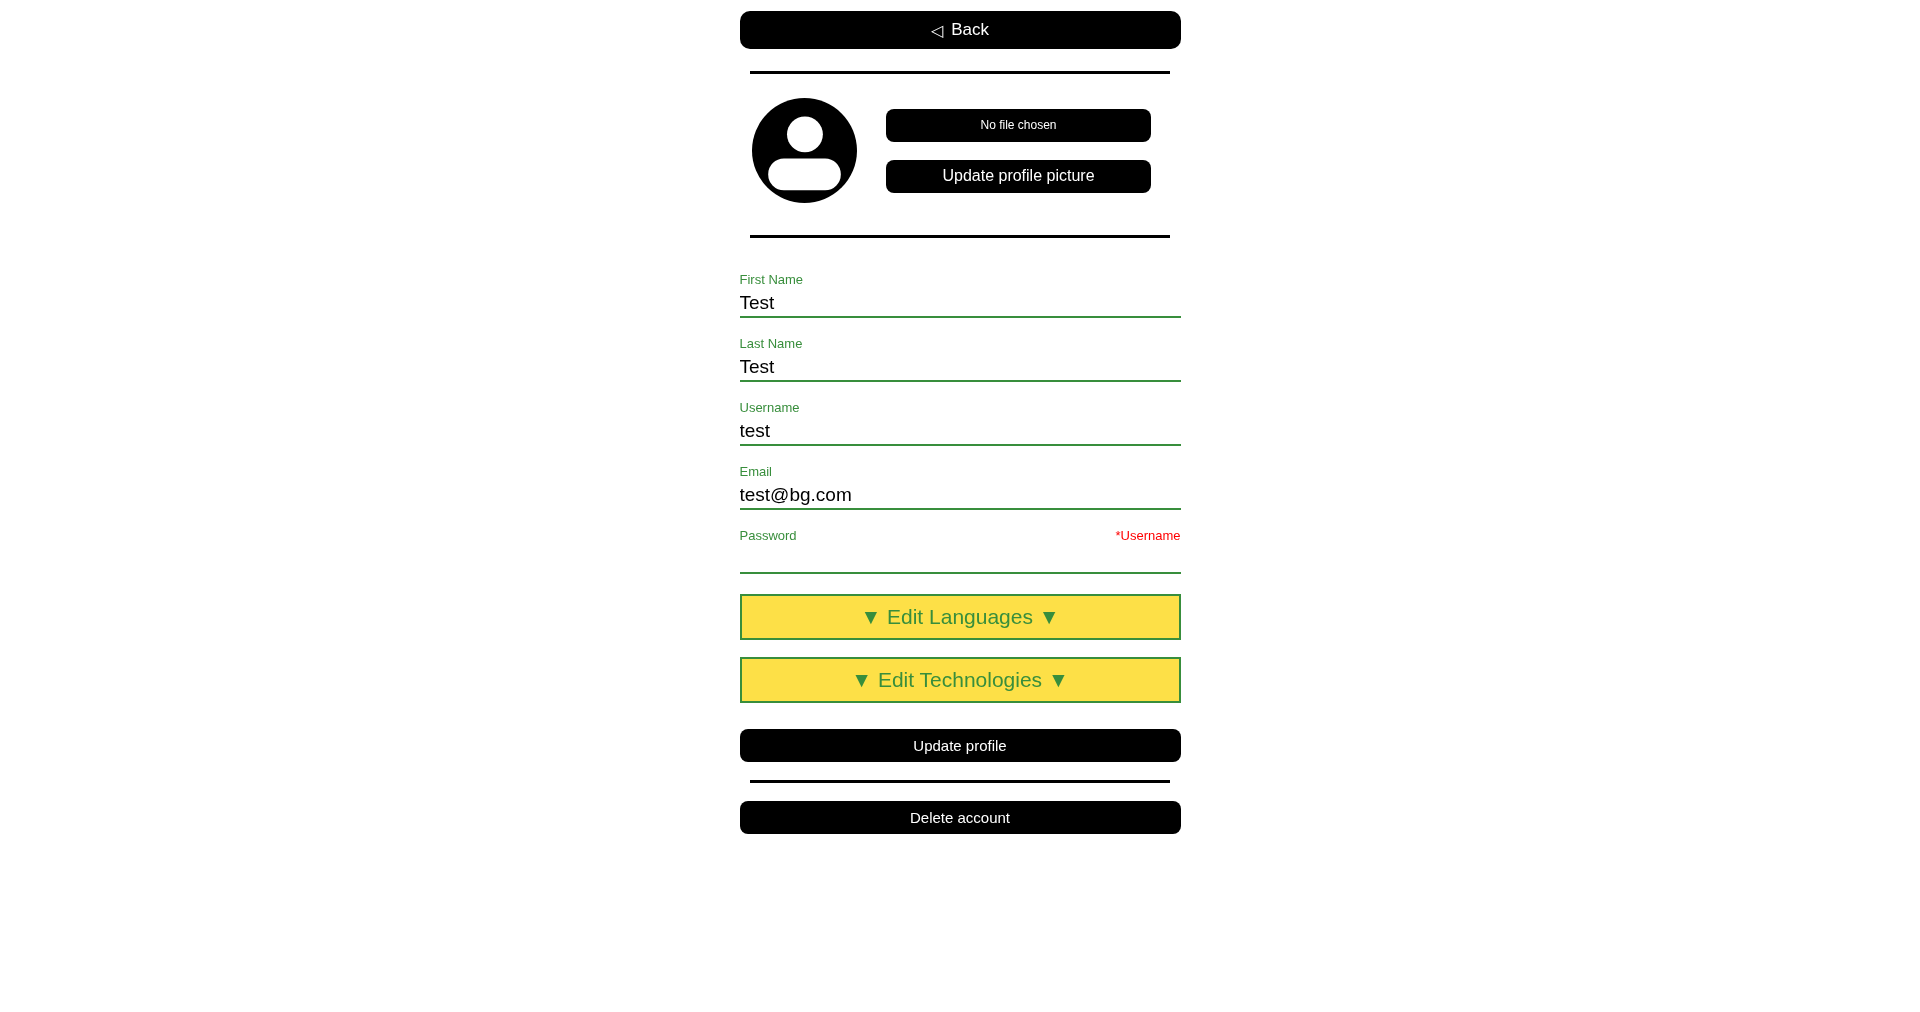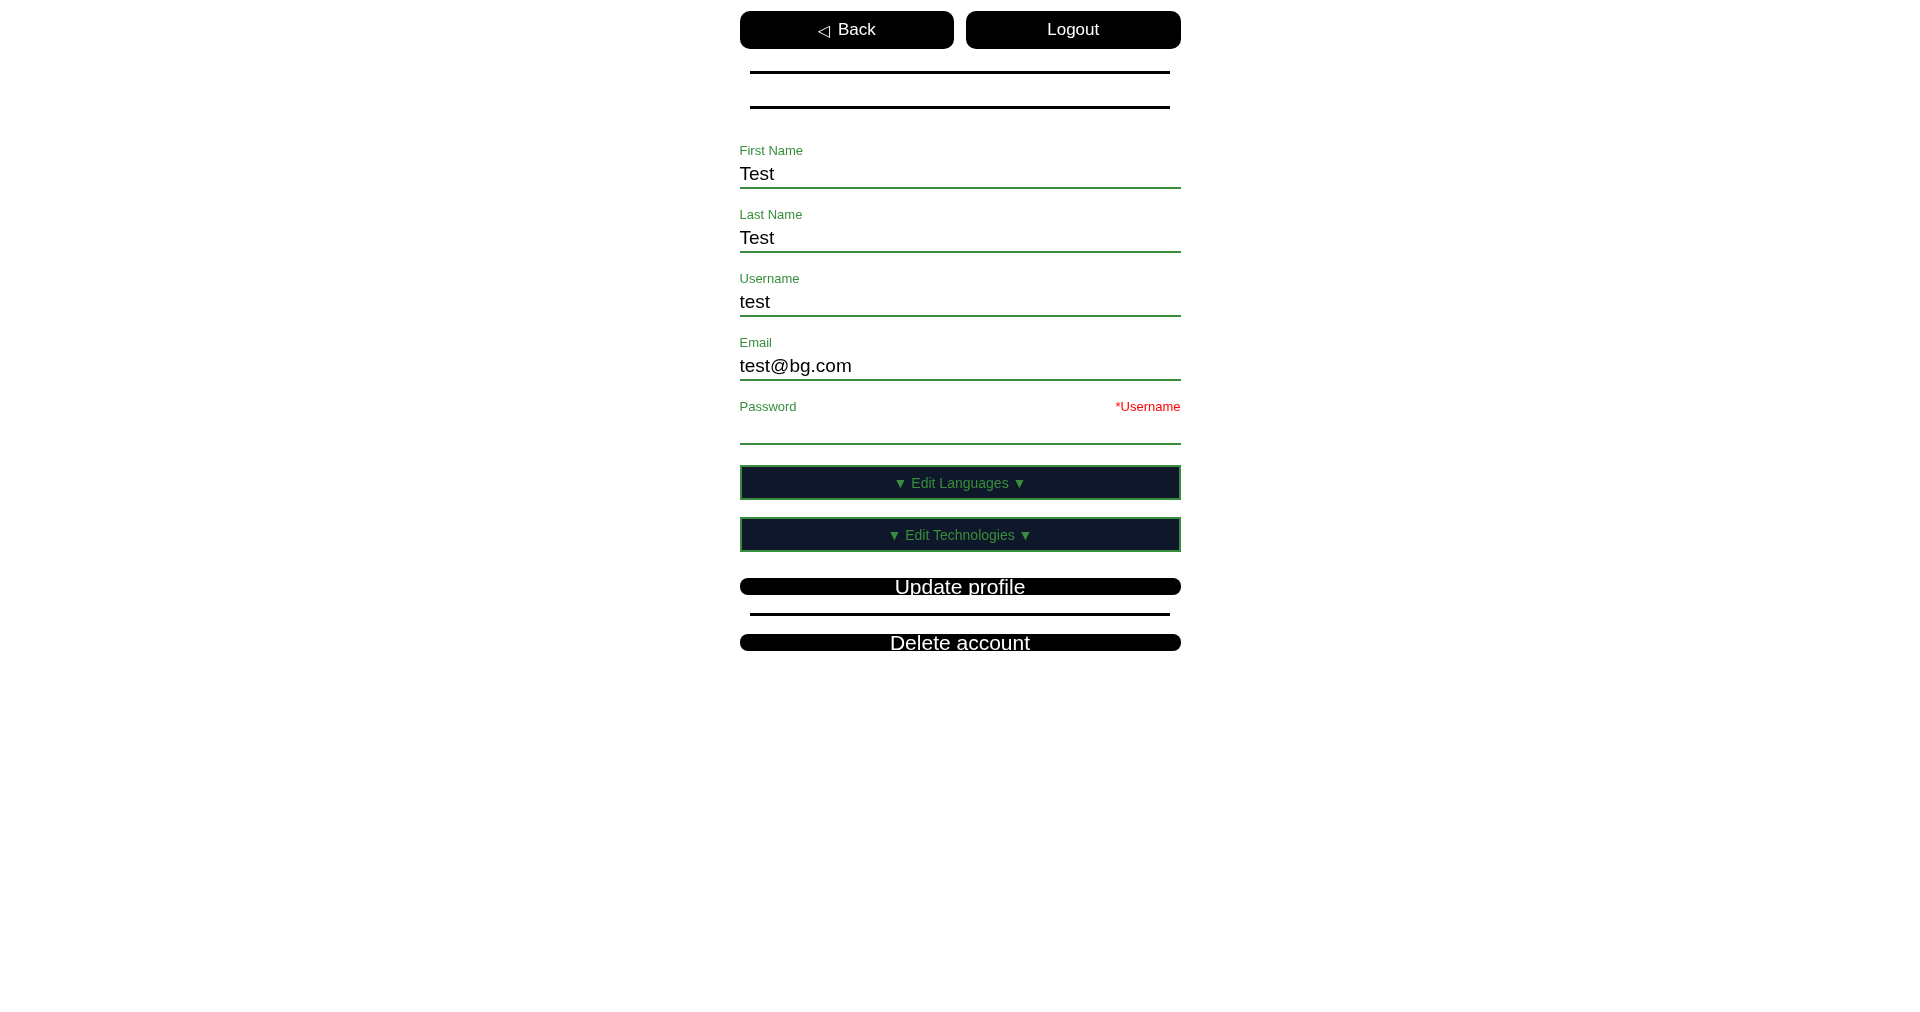--- a/index.html
+++ b/index.html
@@ -106,58 +106,70 @@
     color: #000000;
     margin-top: 5px;
     height: 24px;
     padding: 0 0 3px 0;
   }
 
   
   .btn-green-outline {
     display: block;
     width: 100%;
-    height: 35px;
-    background: #0f172a;
+    height: 46px;
+    background: #fde047;
     border: 2px solid #388e3c;
     color: #388e3c;
     font-family: "Liberation Sans", sans-serif;
-    font-size: 14px;
+    font-size: 21px;
     cursor: pointer;
   }
   .btn-edit-languages { margin-top: 20px; }
   .btn-edit-technologies { margin-top: 17px; }
 
   
   .btn-action {
     width: 100%;
-    height: 17px;
+    height: 33px;
     border-radius: 8px;
-    font-size: 21px;
+    font-size: 15px;
   }
   .btn-update-profile { margin-top: 26px; }
   .btn-delete-account { margin-top: 18px; }
 </style>
 </head>
 <body>
 
 <div class="page">
 
   <div class="top-bar">
     <button class="btn-black">
       <span class="back-icon">◁</span>
       <span>Back</span>
     </button>
-    <button class="btn-black">
-      <span>Logout</span>
-    </button>
   </div>
 
   <hr class="divider">
 
+  <div class="avatar-row">
+    <svg class="avatar" viewBox="0 0 24 24" aria-hidden="true">
+      <circle cx="12" cy="12" r="12" fill="#000000"></circle>
+      <circle cx="12.1" cy="8.3" r="4.1" fill="#ffffff"></circle>
+      <rect x="3.7" y="13.8" width="16.6" height="7.3" rx="3.6" fill="#ffffff"></rect>
+    </svg>
+    <div class="pic-buttons">
+      <button class="btn-black btn-file">
+        <span>No file chosen</span>
+      </button>
+      <button class="btn-black btn-update-pic">
+        <span>Update profile picture</span>
+      </button>
+    </div>
+  </div>
 
   <hr class="divider after-avatar">
 
   <div class="fields">
 
     <div class="field">
       <div class="field-label-row">
         <div class="field-label">First Name</div>
       </div>
       <input class="field-input" type="text" value="Test" style="">

